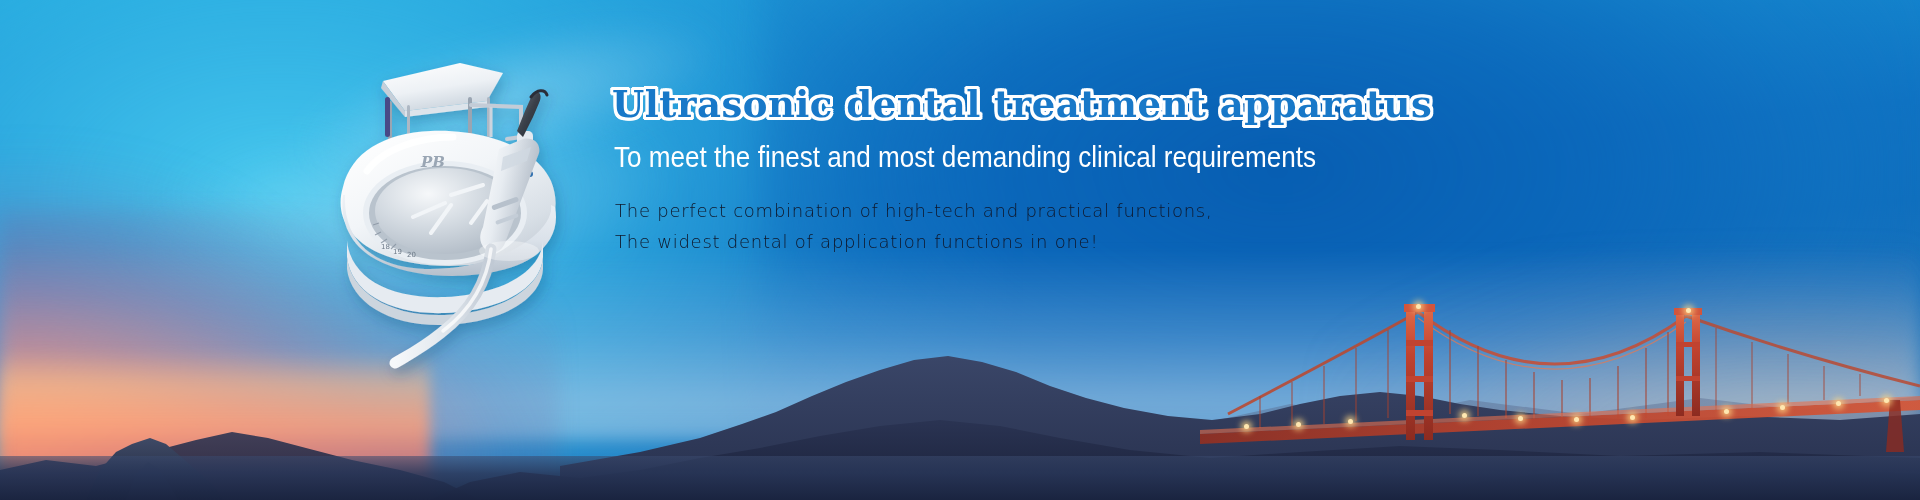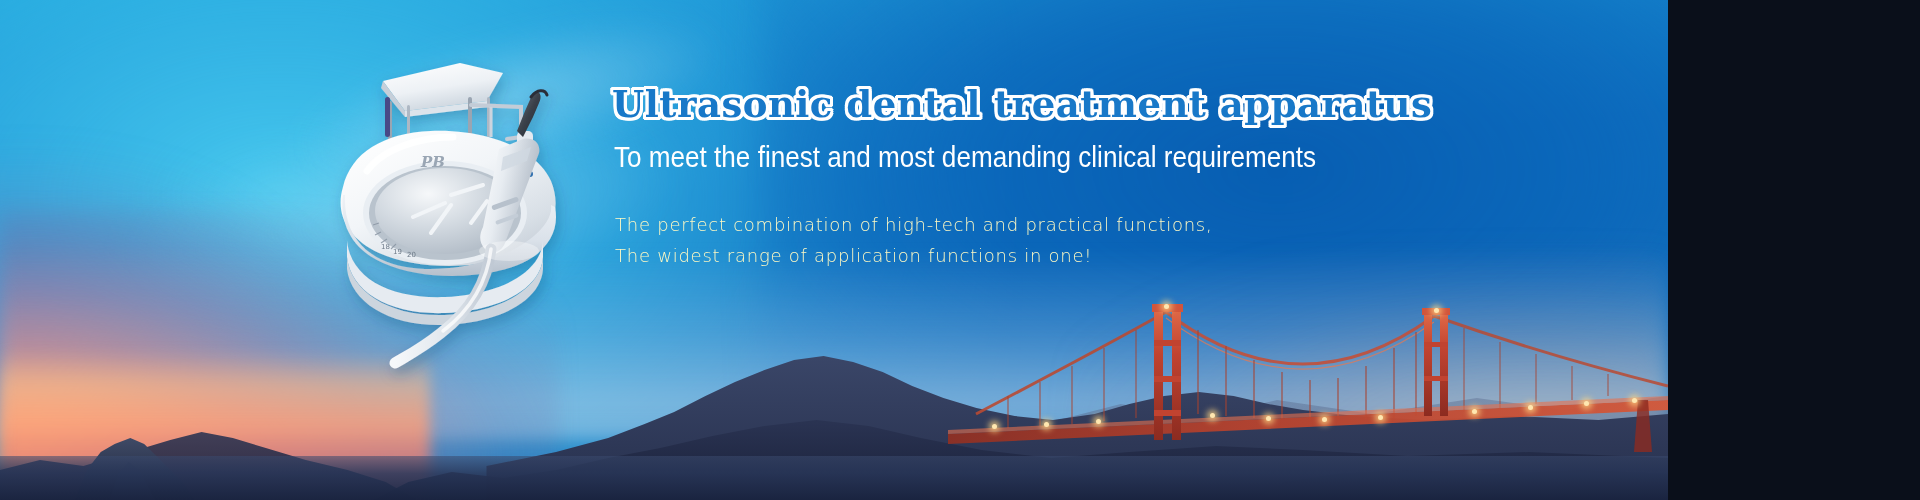--- a/index.html
+++ b/index.html
@@ -2,21 +2,21 @@
 <html><head>
 <meta charset="utf-8">
 <style>
   html, body {
     margin: 0;
     padding: 0;
     background: #0a0f1a;
   }
   .banner {
     position: relative;
-    width: 1668px;
+    width: 1920px;
     height: 500px;
     overflow: hidden;
     font-family: "Liberation Sans", sans-serif;
     background: #1b7fc4;
     text-decoration: underline;
   }
 
   
   .sky {
     position: absolute; inset: 0;
@@ -192,27 +192,27 @@
     font-weight: normal;
     font-size: 29px;
     line-height: 1.05;
     color: #ffffff;
     white-space: nowrap;
     transform: scaleX(0.90);
     transform-origin: left center;
   }
 
   .body-copy {
-    margin: 38px 0 0 3px;
+    margin: 24px 0 0 3px;
     font-family: "DejaVu Sans", "Liberation Sans", sans-serif;
     font-weight: 300;
     font-size: 18px;
     line-height: 1.72;
     letter-spacing: 0.75px;
-    color: #fef9c3;
+    color: #0f172a;
   }
   .body-copy p { margin: 0; white-space: nowrap; }
 </style>
 </head>
 <body>
 
 <div class="banner">
 
   <div class="sky"></div>
   <div class="sky-tl"></div>
@@ -501,17 +501,17 @@
   </div>
 
   <div class="copy">
 
     <h1 class="headline">Ultrasonic dental treatment apparatus</h1>
 
     <h2 class="subhead">To meet the finest and most demanding clinical requirements</h2>
 
     <div class="body-copy">
       <p>The perfect combination of high-tech and practical functions,</p>
-      <p>The widest range of application functions in one!</p>
+      <p>The widest dental of application functions in one!</p>
     </div>
   </div>
 
 </div>
 
 </body></html>

